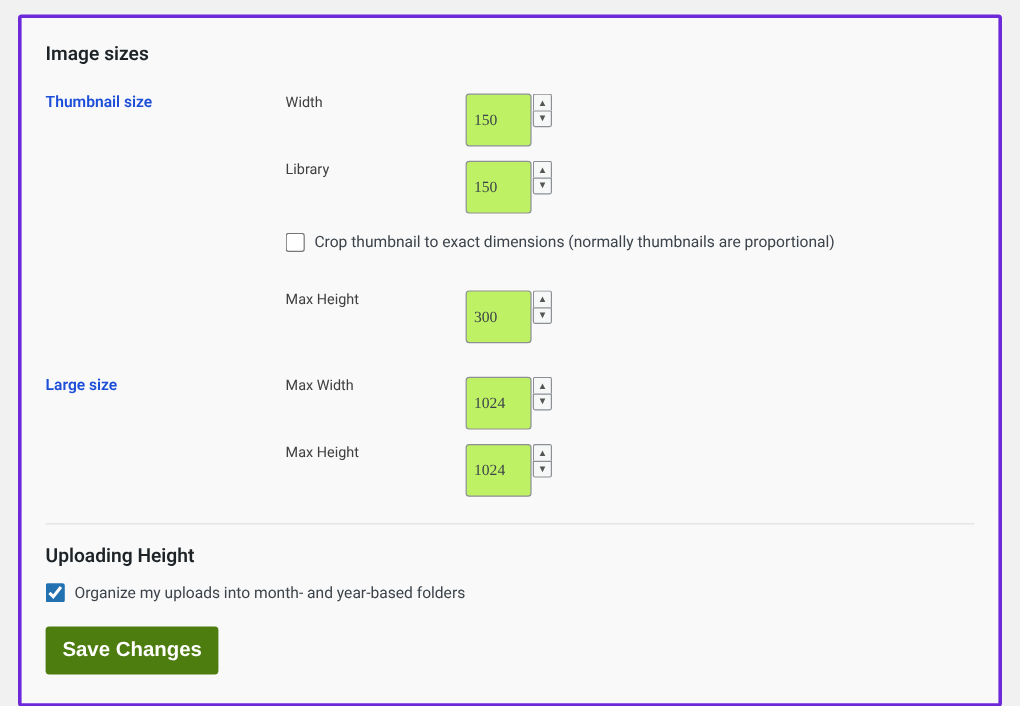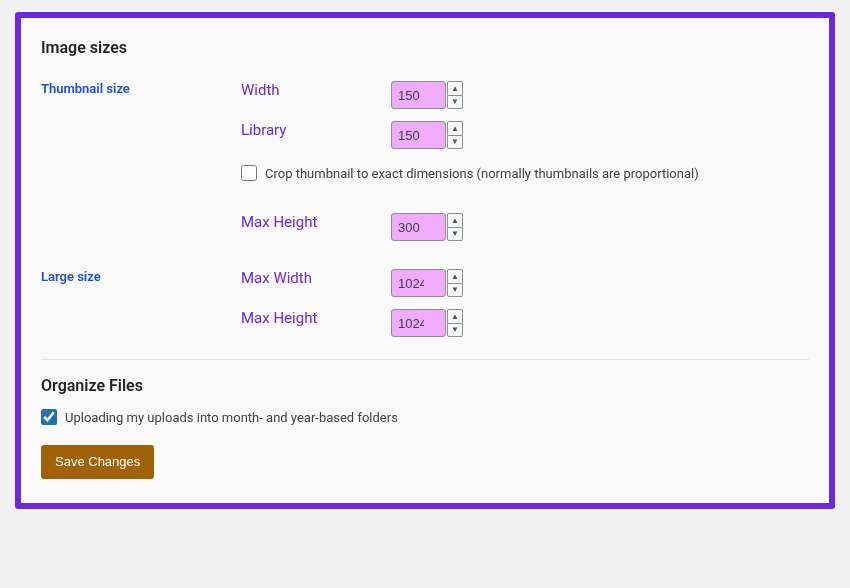--- a/index.html
+++ b/index.html
@@ -16,21 +16,21 @@
       width: 850px;
       min-height: 588px;
       display: flex;
       align-items: flex-start;
       justify-content: center;
       padding: 12px;
     }
 
     .settings-panel {
       background-color: #f9f9f9;
-      border: 6px solid #6d28d9;
+      border: 3px solid #6d28d9;
       border-radius: 3px;
       width: 820px;
       padding: 20px 20px 24px 20px;
     }
 
     .section-title {
       font-size: 16px;
       font-weight: 600;
       color: #1d2327;
       margin-bottom: 10px;
@@ -59,41 +59,42 @@
 
     .row-label {
       font-weight: 600;
       width: 200px;
       padding-top: 8px;
       font-size: 13px;
       color: #1d4ed8;
     }
 
     .field-label {
-      color: #6d28d9;
+      color: #404040;
       width: 150px;
       padding-top: 8px;
-      font-size: 15px;
+      font-size: 12px;
     }
 
     .field-input-cell {
       padding-top: 4px;
     }
 
     .number-input {
       width: 55px;
-      height: 28px;
+      height: 44px;
       border: 1px solid #8c8f94;
       border-radius: 3px;
       padding: 4px 6px;
       font-size: 13px;
       color: #3c434a;
-      background: #f0abfc;
+      background: #bef264;
       text-align: left;
       outline: none;
+      font-family: Liberation Serif, serif;
     }
 
     .spinner-buttons {
       display: flex;
       flex-direction: column;
       margin-left: 1px;
     }
 
     .spinner-btn {
       width: 16px;
@@ -171,27 +172,27 @@
       accent-color: #2271b1;
       cursor: pointer;
     }
 
     .upload-checkbox-label {
       font-size: 13px;
       color: #3c434a;
     }
 
     .save-button {
-      background-color: #a16207;
+      background-color: #4d7c0f;
       color: #fff;
       border: none;
       border-radius: 3px;
       padding: 8px 14px;
-      font-size: 13px;
-      font-weight: 400;
+      font-size: 17px;
+      font-weight: 700;
       cursor: pointer;
       display: inline-block;
       line-height: 1.4;
     }
 
     .number-input-group {
       display: flex;
       align-items: stretch;
     }
   </style>
@@ -290,21 +291,21 @@
               <button class="spinner-btn">▼</button>
             </div>
           </div>
         </td>
       </tr>
     </tbody>
   </table>
 
   <hr class="divider">
 
-  <div class="section-title-uploading">Organize Files</div>
+  <div class="section-title-uploading">Uploading Height</div>
 
   <div class="upload-checkbox-row">
     <input type="checkbox" checked="" style="">
-    <span class="upload-checkbox-label">Uploading my uploads into month- and year-based folders</span>
+    <span class="upload-checkbox-label">Organize my uploads into month- and year-based folders</span>
   </div>
 
   <button class="save-button">Save Changes</button>
 </div>
 
 </body></html>

